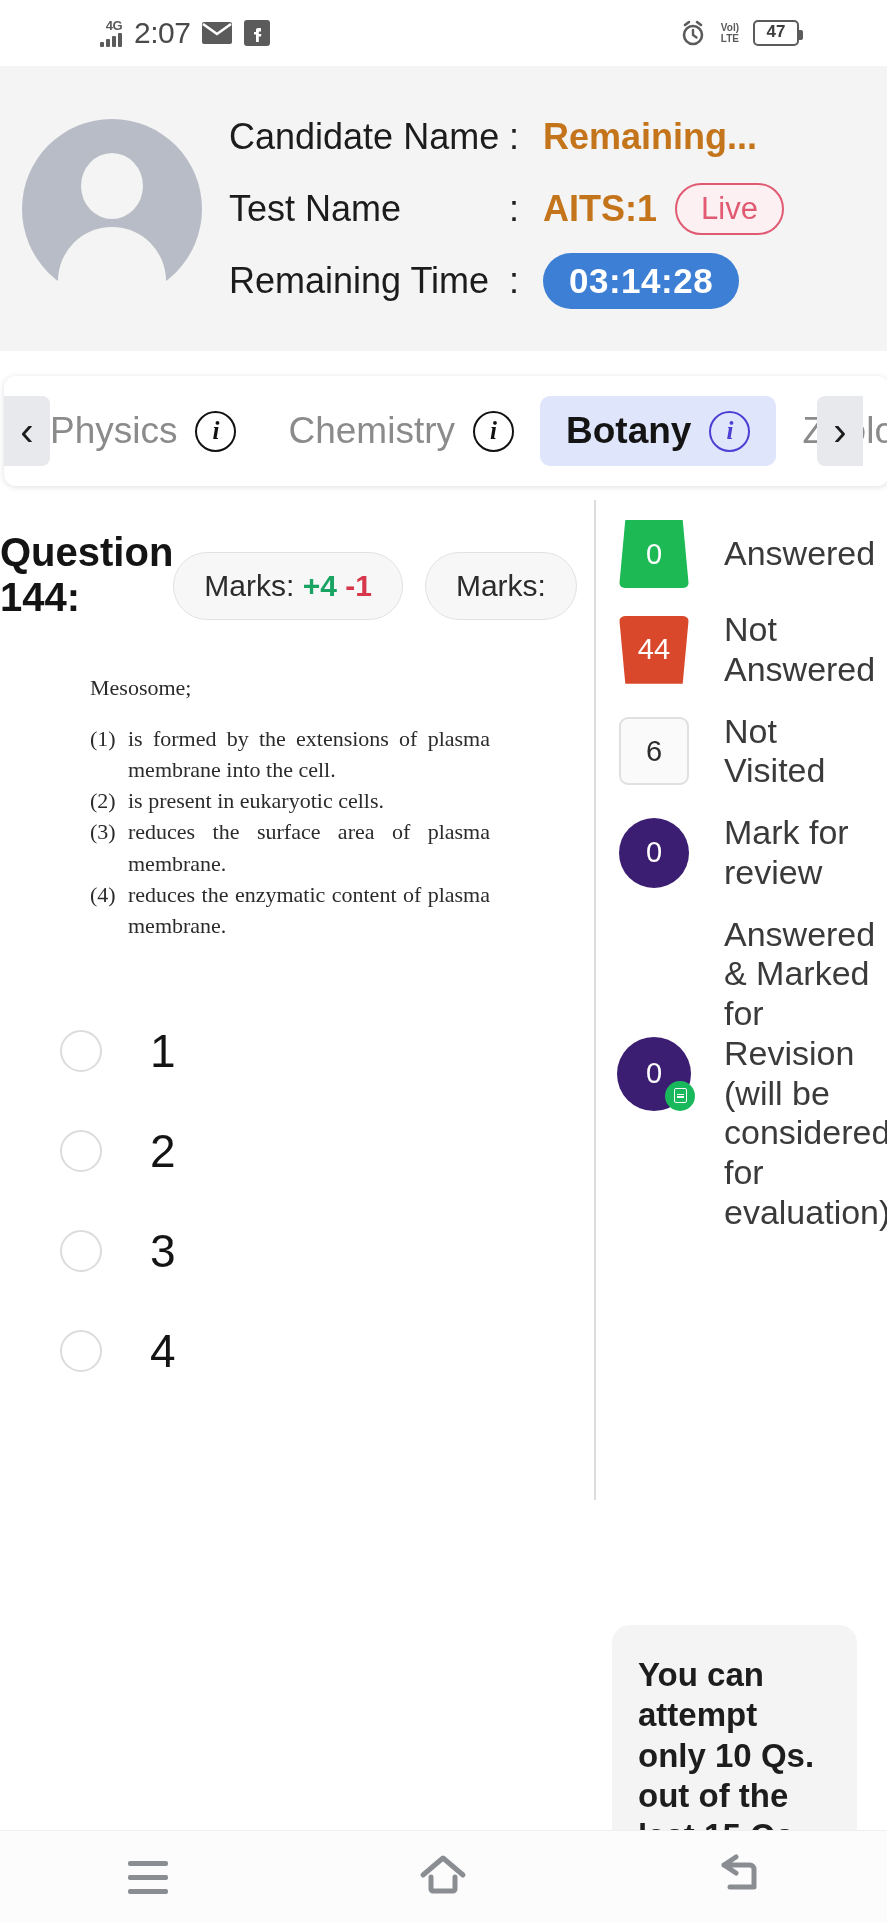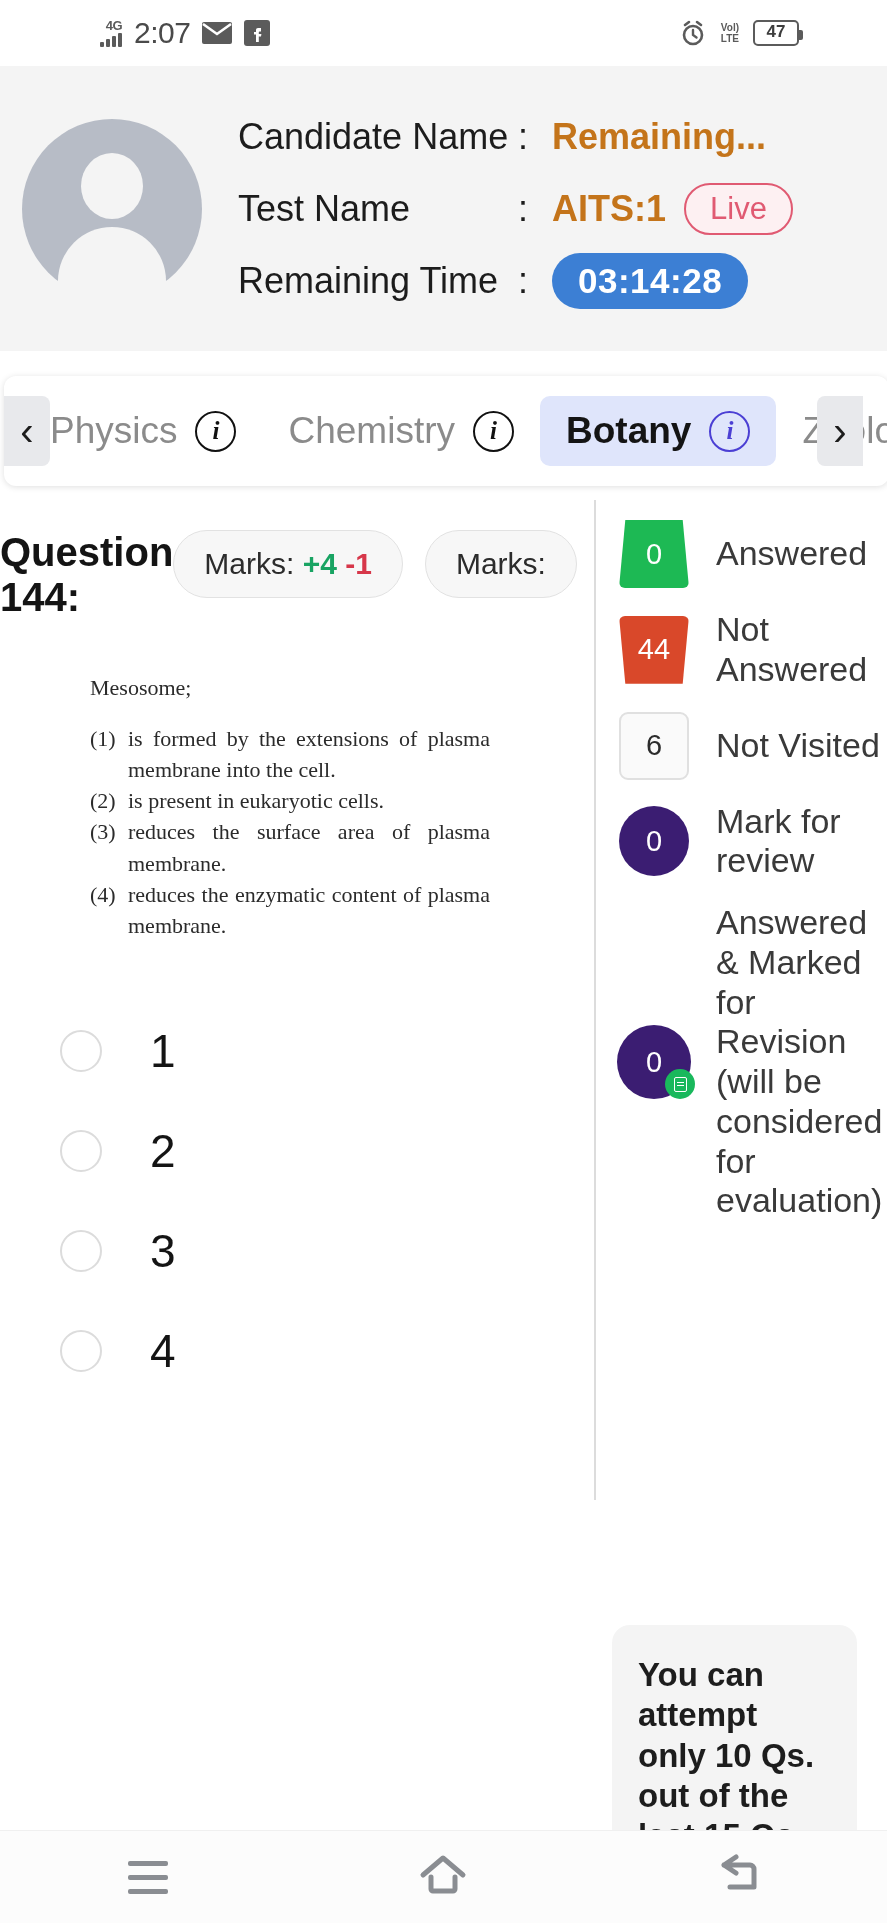--- a/index.html
+++ b/index.html
@@ -43,21 +43,21 @@
     position: absolute; top: 66px; left: 0; width: 887px; height: 285px;
     background: #f4f4f4;
     display: flex; align-items: center; padding-left: 22px;
   }
   .avatar { width: 180px; height: 180px; border-radius: 50%; background: #b7bcc6;
     position: relative; flex: 0 0 auto; }
   .avatar .head { position: absolute; width: 62px; height: 66px; border-radius: 50%;
     background: #f4f4f4; left: 59px; top: 34px; }
   .avatar .body { position: absolute; width: 108px; height: 76px; left: 36px; top: 108px;
     background: #f4f4f4; border-radius: 60px 60px 0 0; }
-  .hdr-info { margin-left: 36px; flex: 1 1 auto; }
+  .hdr-info { margin-left: 27px; flex: 1 1 auto; }
   .hdr-row { display: flex; align-items: center; height: 72px; }
   .hdr-label { font-size: 36px; color: #1c1c1c; width: 280px; font-weight: 400; }
   .hdr-colon { font-size: 36px; color: #1c1c1c; width: 34px; }
   .hdr-value { font-size: 36px; color: #c4741a; font-weight: 700; white-space: nowrap; }
   .live-badge {
     margin-left: 18px; border: 2px solid #e05a72; color: #e05a72; background: #fdf0f2;
     border-radius: 28px; padding: 6px 24px; font-size: 31px; font-weight: 400;
   }
   .timer-badge {
     background: #3c7fd4; color: #fff; border-radius: 32px; padding: 8px 26px;
@@ -91,21 +91,21 @@
     font-size: 40px; color: #1c1c1c; border-radius: 6px;
   }
   .tab-arrow.left { left: 0; border-radius: 0 8px 8px 0; }
   .tab-arrow.right { right: 26px; border-radius: 8px 0 0 8px; }
 
   
   .main { position: absolute; top: 500px; left: 0; width: 887px; height: 1330px; background: #fff; }
   .qpanel { position: absolute; left: 0; top: 0; width: 594px; height: 1330px; overflow: hidden; }
   .divider { position: absolute; left: 594px; top: 0; width: 2px; height: 1000px; background: #dcdcdc; }
 
-  .qhead { display: flex; align-items: flex-start; padding: 30px 0 0 0; }
+  .qhead { display: flex; align-items: flex-end; padding: 30px 0 0 0; }
   .qnum { font-size: 40px; font-weight: 700; color: #141414; width: 190px; line-height: 1.12; }
   .pill {
     border: 1.5px solid #e2e2e2; background: #f7f7f7; border-radius: 40px;
     padding: 16px 30px; font-size: 30px; color: #2c2c2c; white-space: nowrap; margin-right: 22px;
   }
   .pill .plus { color: #19a463; font-weight: 700; }
   .pill .minus { color: #d7374a; font-weight: 700; }
 
   .qbody { padding: 55px 0 0 90px; font-family: "Liberation Serif", serif; color: #2b2b2b; }
   .qtitle { font-size: 22px; margin-bottom: 22px; }
@@ -146,21 +146,21 @@
     width: 74px; height: 74px; background: #3b1d72; color: #fff; border-radius: 50%;
     display: flex; align-items: center; justify-content: center; font-size: 29px; position: relative;
   }
   .dot-green {
     position: absolute; right: -4px; bottom: 0; width: 30px; height: 30px; border-radius: 50%;
     background: #19b85c; display: flex; align-items: center; justify-content: center;
   }
   .dot-green .sq { width: 13px; height: 15px; border: 1.6px solid #fff; border-radius: 2px;
     display: flex; flex-direction: column; justify-content: center; gap: 1.5px; padding: 0 2px; }
   .dot-green .sq b { display: block; height: 1.3px; background: #fff; }
-  .lg-text { font-size: 34px; color: #3a3a3a; line-height: 1.17; margin-left: 20px; white-space: nowrap; }
+  .lg-text { font-size: 34px; color: #3a3a3a; line-height: 1.17; margin-left: 28px; white-space: nowrap; }
 
   .tipbox {
     position: absolute; left: 612px; top: 1125px; width: 245px;
     background: #f4f4f4; border-radius: 18px; padding: 30px 26px;
     font-size: 33px; line-height: 1.22; color: #1d1d1d; font-weight: 700;
   }
 
   
   .navbar { position: absolute; bottom: 0; left: 0; width: 887px; height: 93px; background: #fcfcfc;
     border-top: 1px solid #f0f0f0; display: flex; align-items: center; justify-content: space-around; }

